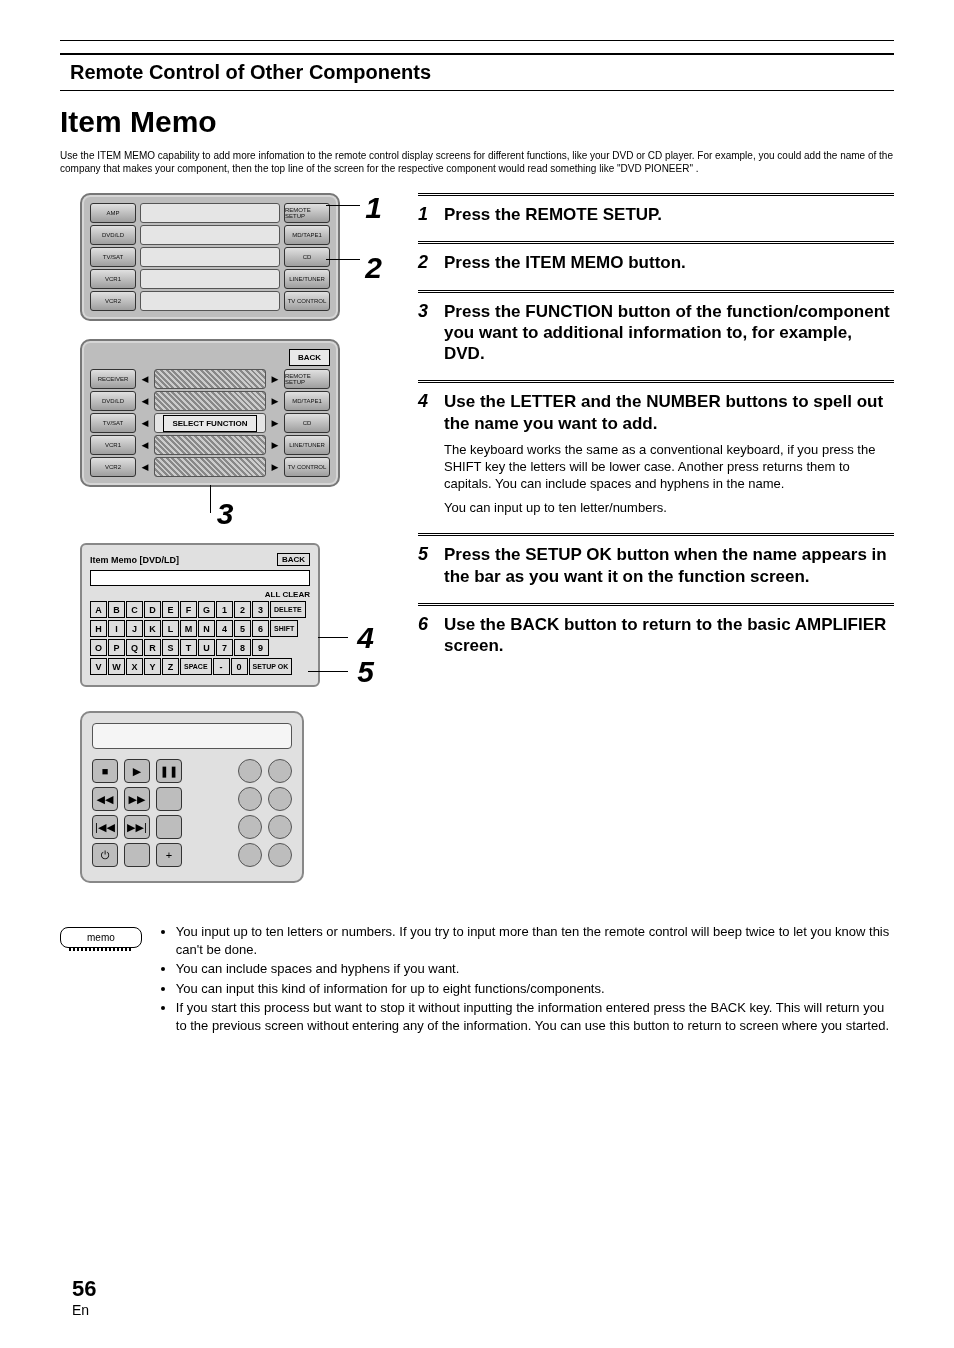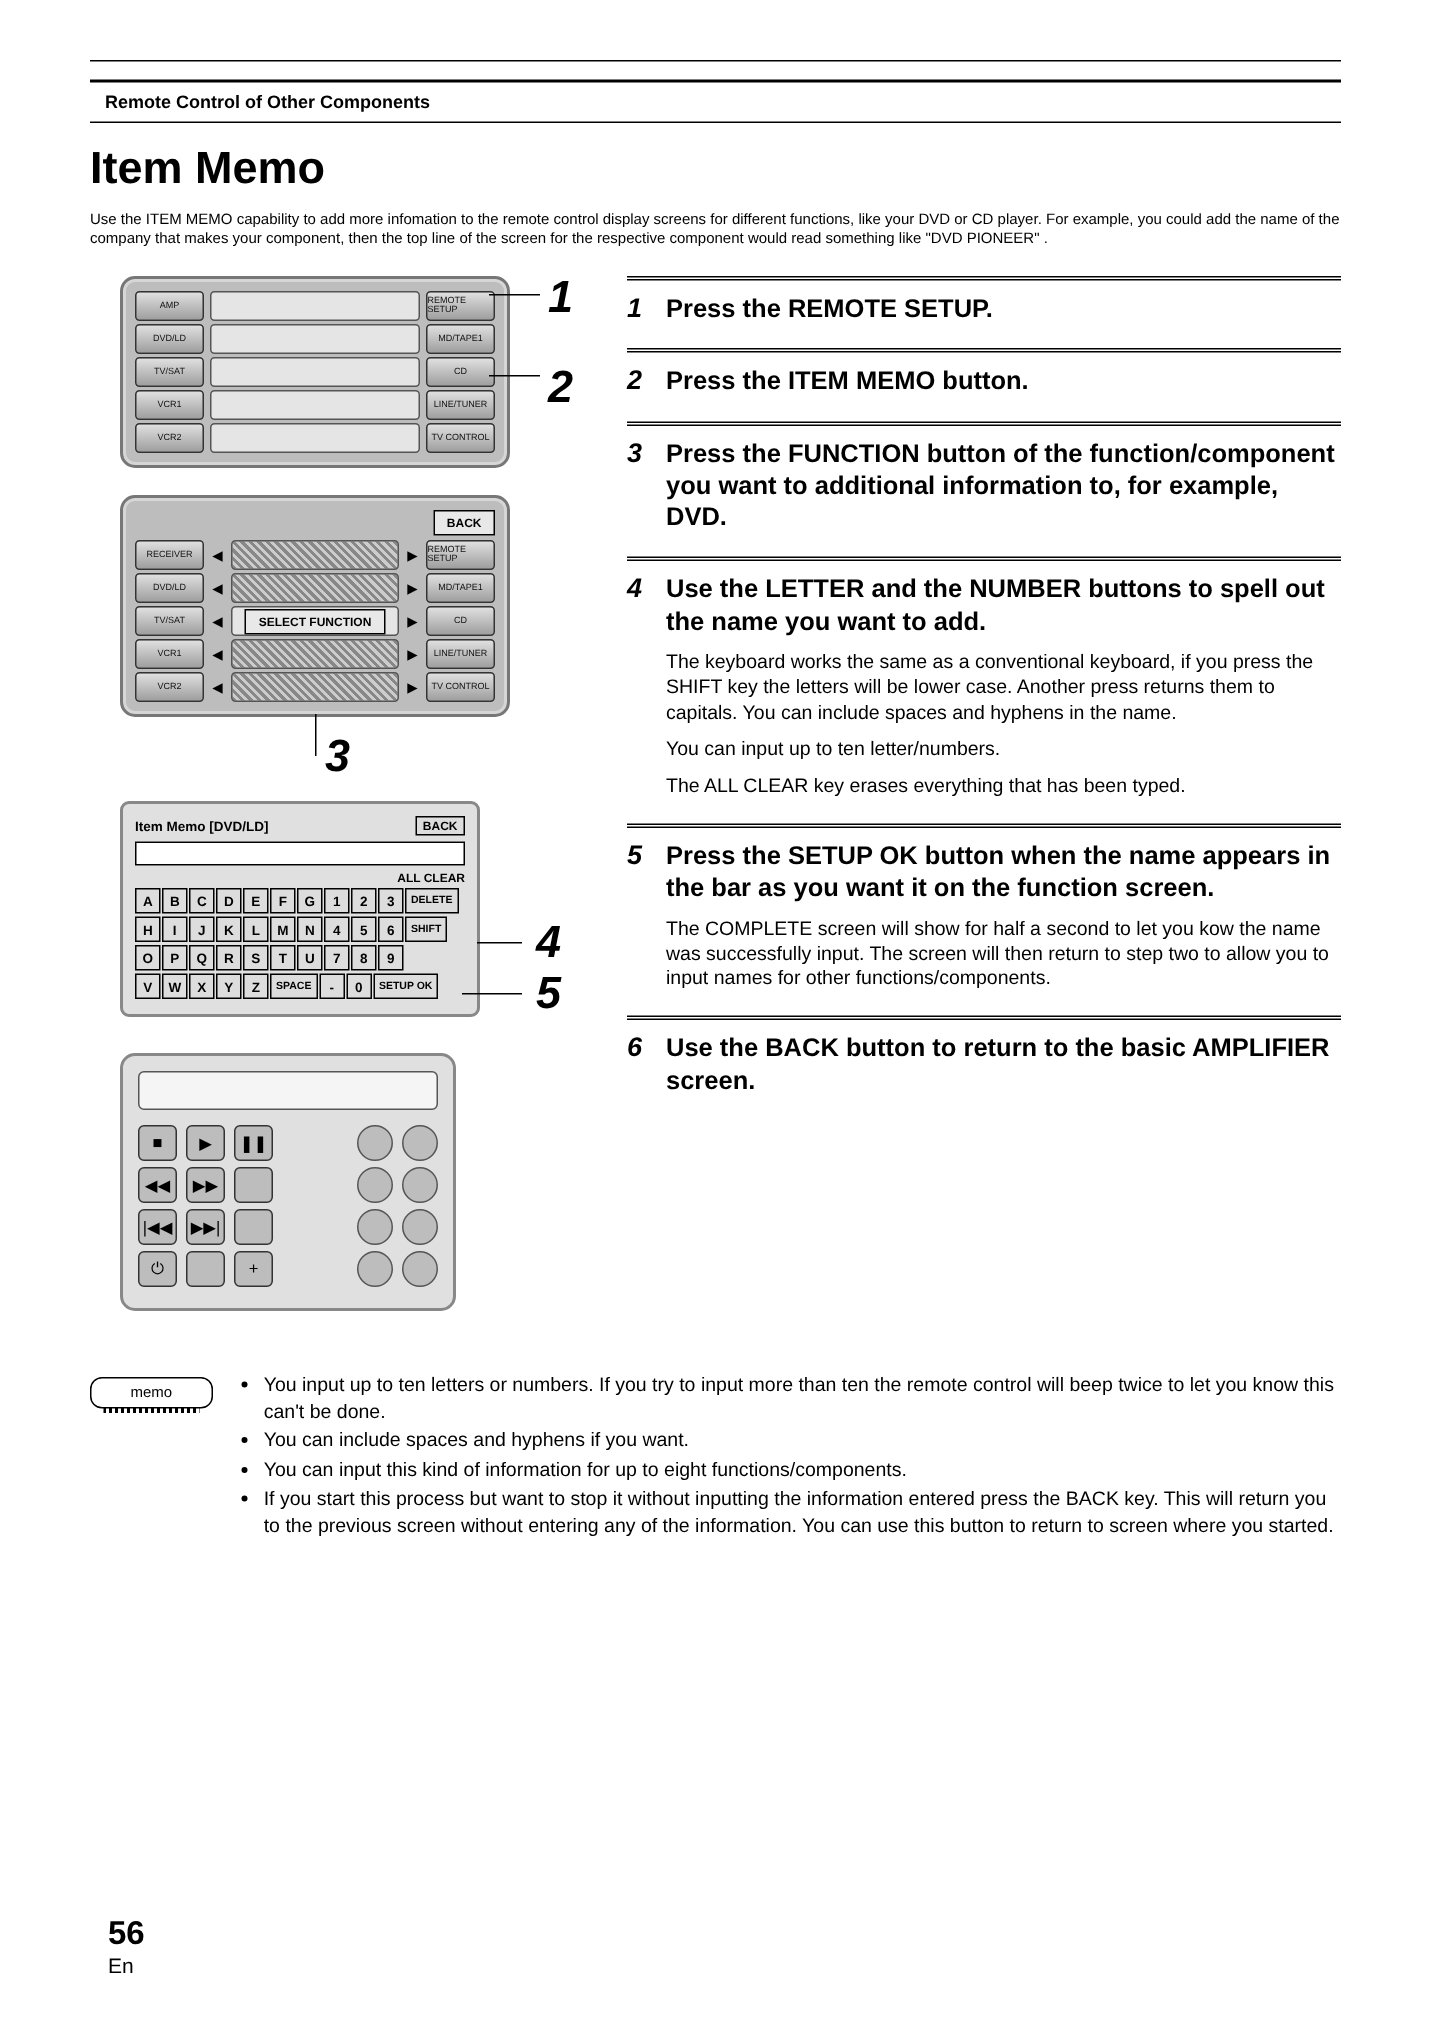--- a/index.html
+++ b/index.html
@@ -12,21 +12,21 @@
   }
   .page {
     padding: 40px 60px 50px 60px;
     box-sizing: border-box;
     position: relative;
     min-height: 1348px;
   }
   .top-rule { border-top: 1px solid #000; margin-bottom: 12px; }
   .section-header {
     font-weight: bold;
-    font-size: 12px;
+    font-size: 20px;
     padding: 6px 10px;
     border-top: 2px solid #000;
     border-bottom: 1px solid #000;
   }
   h1.title {
     font-size: 30px;
     font-weight: bold;
     margin: 14px 0 10px 0;
   }
   .intro {
@@ -359,31 +359,27 @@
           </div>
       </div>
       <div class="step">
         <div class="step-head">
             <span class="step-num">4</span>
             <span class="step-title">Use the LETTER and the NUMBER buttons to spell out the name you want to add.</span>
           </div>
         <div class="step-body">
           <p>The keyboard works the same as a conventional keyboard, if you press the SHIFT key the letters will be lower case. Another press returns them to capitals. You can include spaces and hyphens in the name.</p>
           <p>You can input up to ten letter/numbers.</p>
-          <p>The ALL CLEAR key erases everything that has been typed.</p>
         </div>
       </div>
       <div class="step">
         <div class="step-head">
             <span class="step-num">5</span>
             <span class="step-title">Press the SETUP OK button when the name appears in the bar as you want it on the function screen.</span>
           </div>
-        <div class="step-body">
-          <p>The COMPLETE screen will show for half a second to let you kow the name was successfully input. The screen will then return to step two to allow you to input names for other functions/components.</p>
-        </div>
       </div>
       <div class="step">
         <div class="step-head">
             <span class="step-num">6</span>
             <span class="step-title">Use the BACK button to return to the basic AMPLIFIER screen.</span>
           </div>
       </div>
     </div>
   </div>
 

